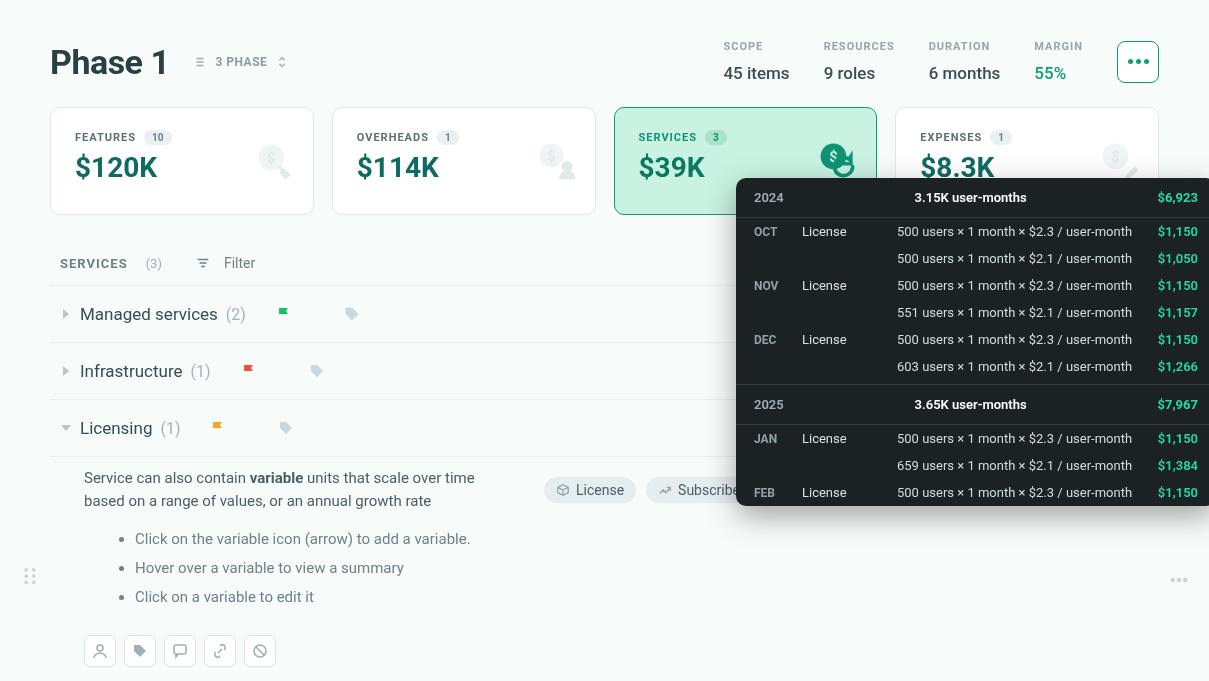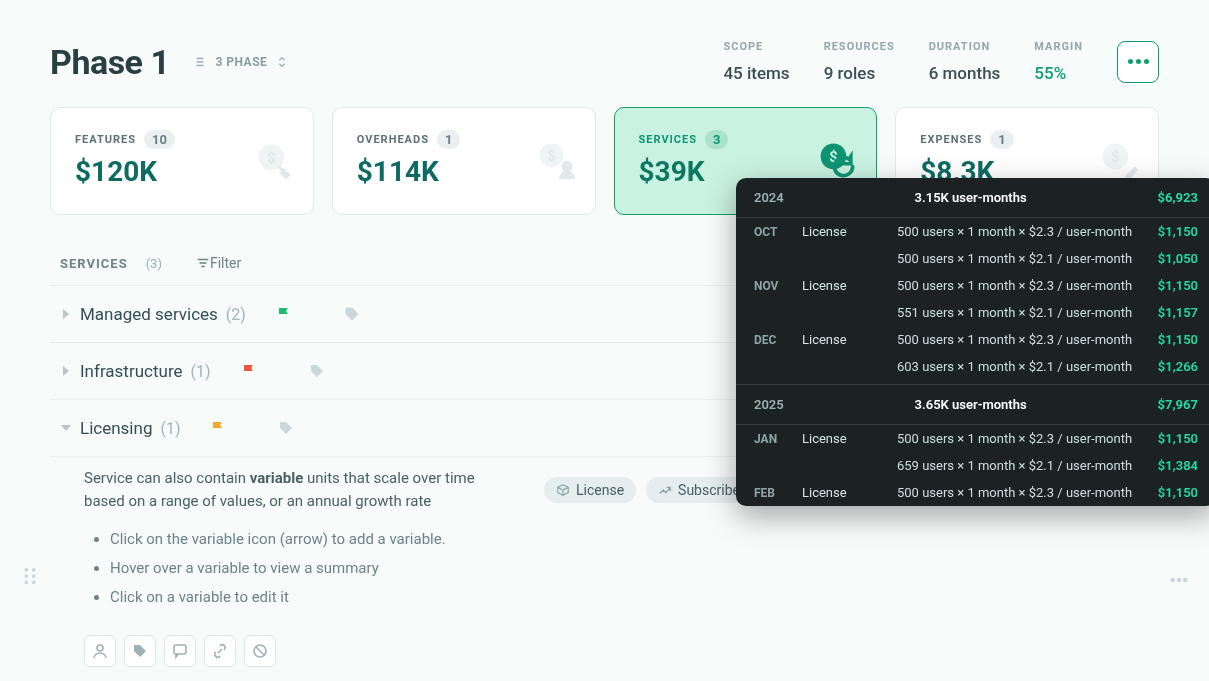--- a/index.html
+++ b/index.html
@@ -18,44 +18,44 @@
   .more-btn { width: 42px; height: 42px; border: 1.5px solid #0e9f6e; border-radius: 8px; display: flex; align-items: center; justify-content: center; cursor: pointer; background: #fff; }
   .dots { display: flex; gap: 3px; }
   .dots span { width: 5px; height: 5px; background: #0e9f6e; border-radius: 50%; }
 
   .cards { display: flex; gap: 18px; margin-bottom: 40px; align-items: center; }
   .card { flex: 1; background: #fff; border: 1px solid #e0e8ea; border-radius: 10px; padding: 22px 24px; position: relative; min-height: 108px; }
   .card.active { background: #c9f2e2; border-color: #0e9f6e; }
   .card-head { display: flex; align-items: center; gap: 8px; margin-bottom: 6px; }
   .card-label { font-size: 11px; font-weight: 700; color: #5b7077; letter-spacing: 1px; }
   .card.active .card-label { color: #0e9472; }
-  .count-badge { background: #eaf0f1; color: #6b8087; font-size: 13px; font-weight: 700; padding: 2px 8px; border-radius: 10px; }
+  .count-badge { background: #eaf0f1; color: #6b8087; font-size: 10px; font-weight: 700; padding: 2px 8px; border-radius: 10px; }
   .card.active .count-badge { background: #a9e3cc; color: #0e9472; }
   .card-value { font-size: 28px; font-weight: 700; color: #0e6b63; }
   .card.active .card-value { color: #0c7860; }
   .card-icon { position: absolute; right: 16px; top: 50%; transform: translateY(-50%); width: 44px; height: 44px; opacity: 0.5; }
   .card.active .card-icon { opacity: 1; }
 
   .section-head { display: flex; align-items: center; gap: 18px; padding: 0 10px 14px 10px; }
   .section-title { font-size: 13px; font-weight: 700; color: #6e8289; letter-spacing: 1px; }
   .section-count { font-size: 13px; color: #9ab0b6; }
-  .filter { display: flex; align-items: center; gap: 0; color: #6e8289; font-size: 14px; cursor: pointer; margin-left: 16px; }
+  .filter { display: flex; align-items: center; gap: 14px; color: #6e8289; font-size: 14px; cursor: pointer; margin-left: 16px; }
 
   .service-row { display: flex; align-items: center; padding: 18px 10px; border-top: 1px solid #e6eff1; gap: 8px; }
   .chevron { width: 12px; height: 12px; color: #b6c6cb; cursor: pointer; }
   .svc-name { font-size: 17px; color: #354e55; }
   .svc-count { font-size: 16px; color: #a1b4ba; }
   .row-icons { display: flex; gap: 18px; margin-left: 22px; }
   .ri { width: 16px; height: 16px; }
 
   .licensing-body { padding: 10px 10px 20px 34px; border-top: 1px solid #e6eff1; display: flex; gap: 40px; }
   .lb-left { flex: 0 0 420px; font-size: 15px; color: #4a6067; line-height: 1.55; }
   .lb-left strong { font-weight: 700; }
   .lb-left ul { margin-top: 14px; padding-left: 26px; color: #6e8289; }
-  .lb-left li { margin-bottom: 6px; }
+  .lb-left li { margin-bottom: 6px; margin-left: 25px; }
   .lb-actions { display: flex; gap: 8px; margin-top: 26px; }
   .act-btn { width: 32px; height: 32px; border: 1px solid #dbe5e7; border-radius: 6px; display: flex; align-items: center; justify-content: center; cursor: pointer; color: #9cb2b8; background:#fff; }
 
   .lb-right { flex: 1; padding-top: 6px; }
   .est-row { display: flex; align-items: center; justify-content: space-between; gap: 12px; margin-bottom: 12px; min-height: 34px; }
   .tags { display: flex; gap: 10px; }
   .tag { background: #e6edef; border-radius: 16px; padding: 5px 12px; display: flex; align-items: center; gap: 6px; font-size: 14px; color: #4a6067; }
   .tag svg { width: 14px; height: 14px; color: #8fa6ac; }
   .tag .x { color: #9ab0b6; cursor: pointer; font-size: 14px; margin-left: 2px; }
   .add-est { display: flex; align-items: center; gap: 8px; color: #9ab0b6; font-size: 14px; cursor: pointer; padding: 4px 0; }

